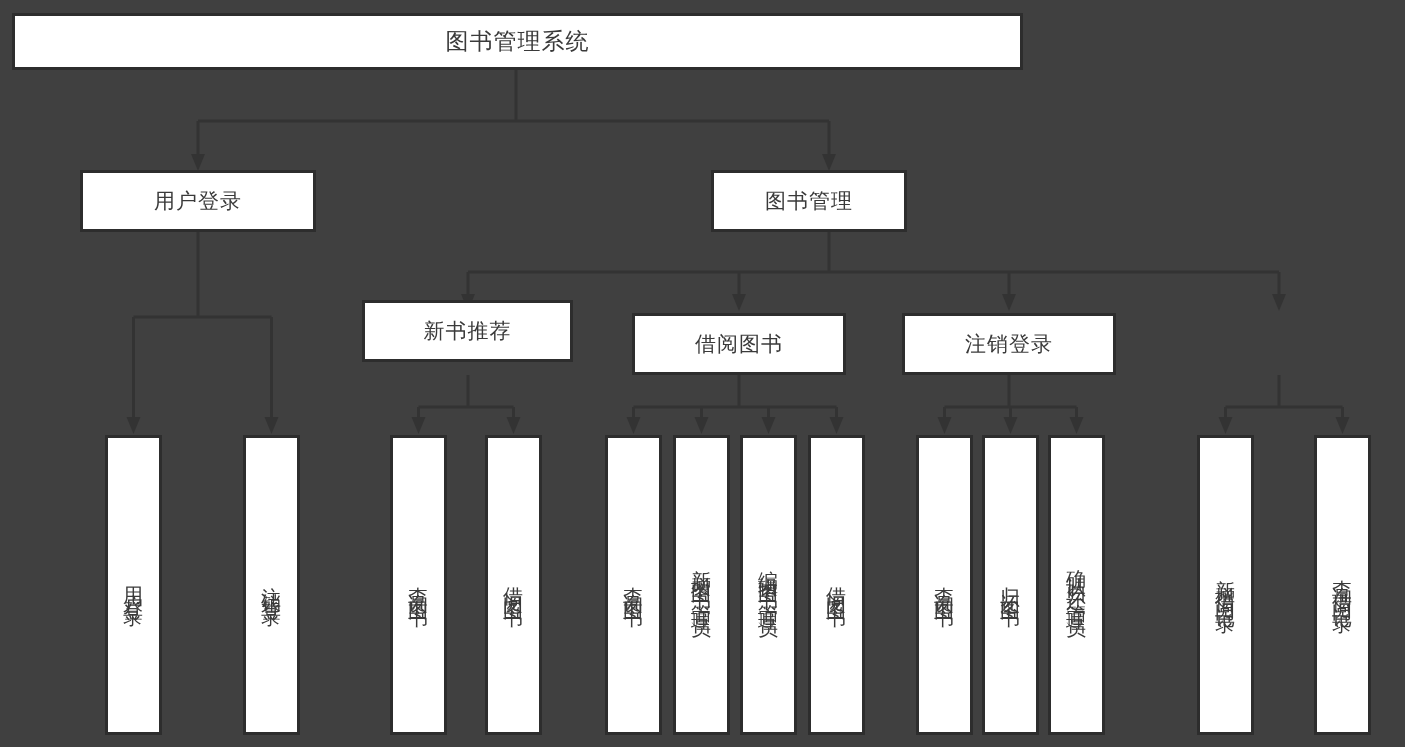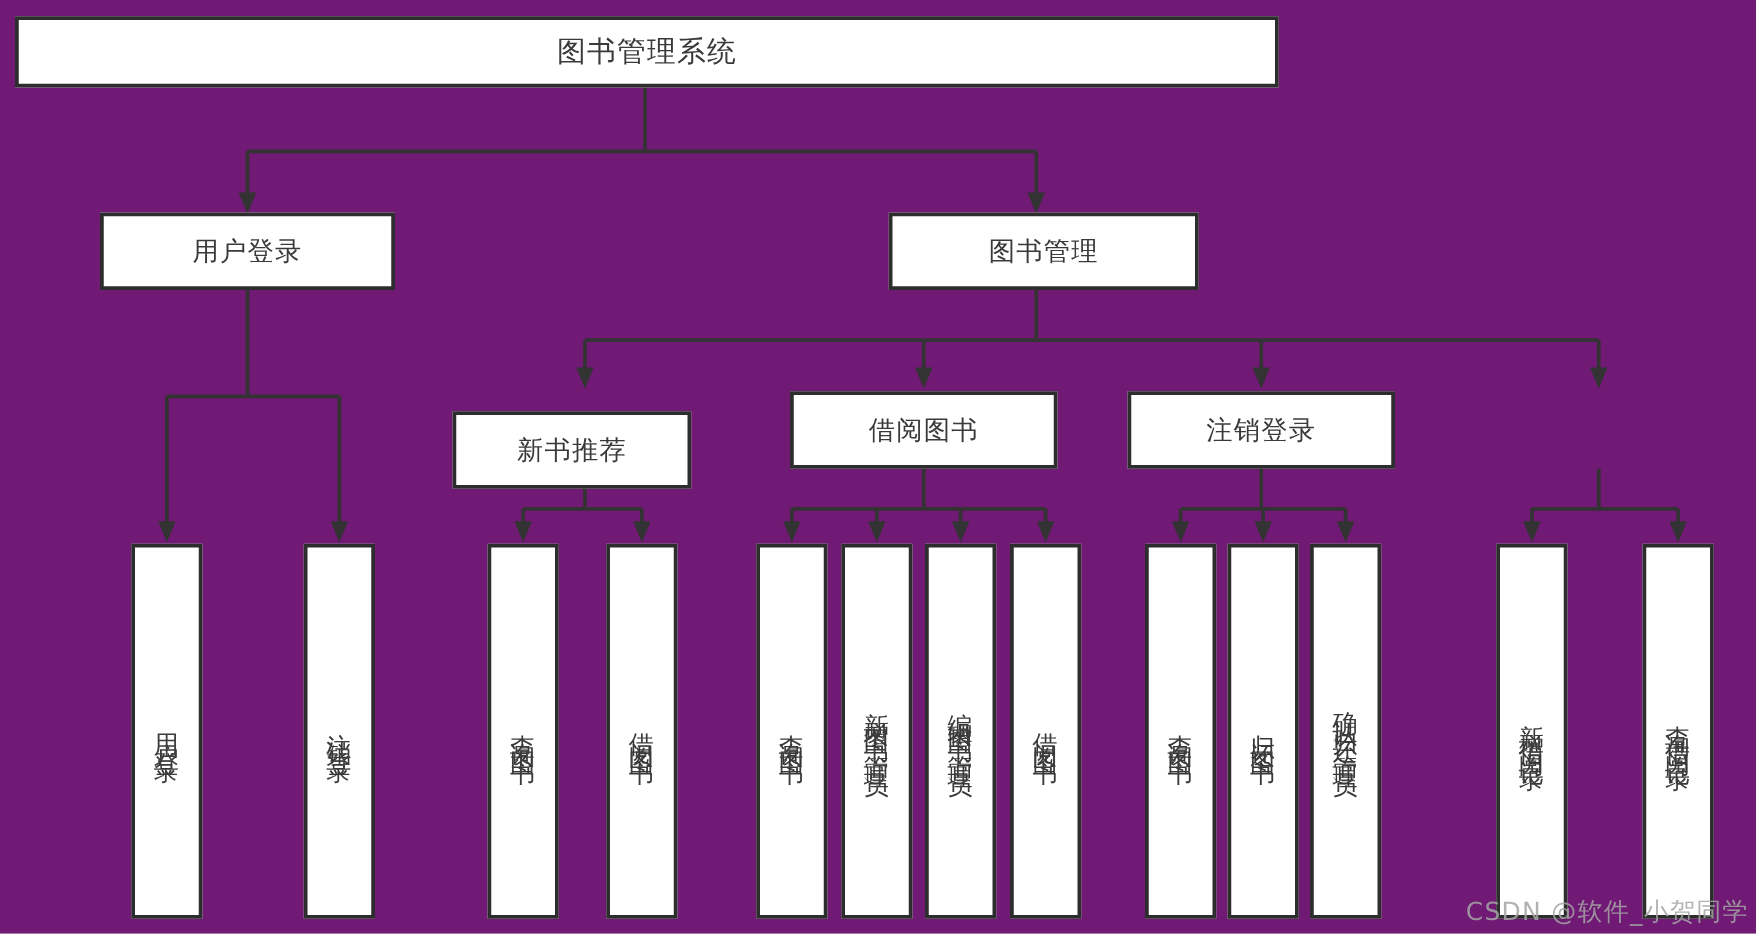--- a/index.html
+++ b/index.html
@@ -1,19 +1,19 @@
 <!DOCTYPE html>
 <html><head>
 <meta charset="utf-8">
 <style>
   html,body{margin:0;padding:0;background:#ffffff;}
   .canvas{
     position:relative;
     width:1405px;height:747px;
-    background:#701a75;
+    background:#404040;
     font-family:"DejaVu Sans","Liberation Sans",sans-serif;
     color:#3a3a3a;
     overflow:hidden;
   }
   .connectors{position:absolute;left:0;top:0;width:1405px;height:747px;}
   .hbox{
     position:absolute;
     box-sizing:border-box;
     background:#ffffff;
     border:3px solid #2d2d2d;
@@ -84,25 +84,25 @@
     </g>
   </svg>
 
   <div class="hbox root" style="left:12px;top:13px;width:1011px;height:57px">
     <span>图书管理系统</span>
   </div>
 
   <div class="hbox" style="left:80px;top:170px;width:236px;height:62px">
     <span>用户登录</span>
   </div>
-  <div class="hbox" style="left:711px;top:170px;width:248px;height:62px">
+  <div class="hbox" style="left:711px;top:170px;width:196px;height:62px">
     <span>图书管理</span>
   </div>
 
-  <div class="hbox" style="left:362px;top:329px;width:191px;height:62px">
+  <div class="hbox" style="left:362px;top:300px;width:211px;height:62px">
     <span>新书推荐</span>
   </div>
   <div class="hbox" style="left:632px;top:313px;width:214px;height:62px">
     <span>借阅图书</span>
   </div>
   <div class="hbox" style="left:902px;top:313px;width:214px;height:62px">
     <span>注销登录</span>
   </div>
 
   <div class="vbox" style="left:105px">
@@ -142,15 +142,14 @@
     <span class="vtext">确认归还（管理员）</span>
   </div>
 
   <div class="vbox" style="left:1197px">
     <span class="vtext">新增借阅记录</span>
   </div>
   <div class="vbox" style="left:1314px">
     <span class="vtext">查询借阅记录</span>
   </div>
 
-  <div class="watermark">CSDN @软件_小贺同学</div>
 
 </div>
 
 </body></html>

